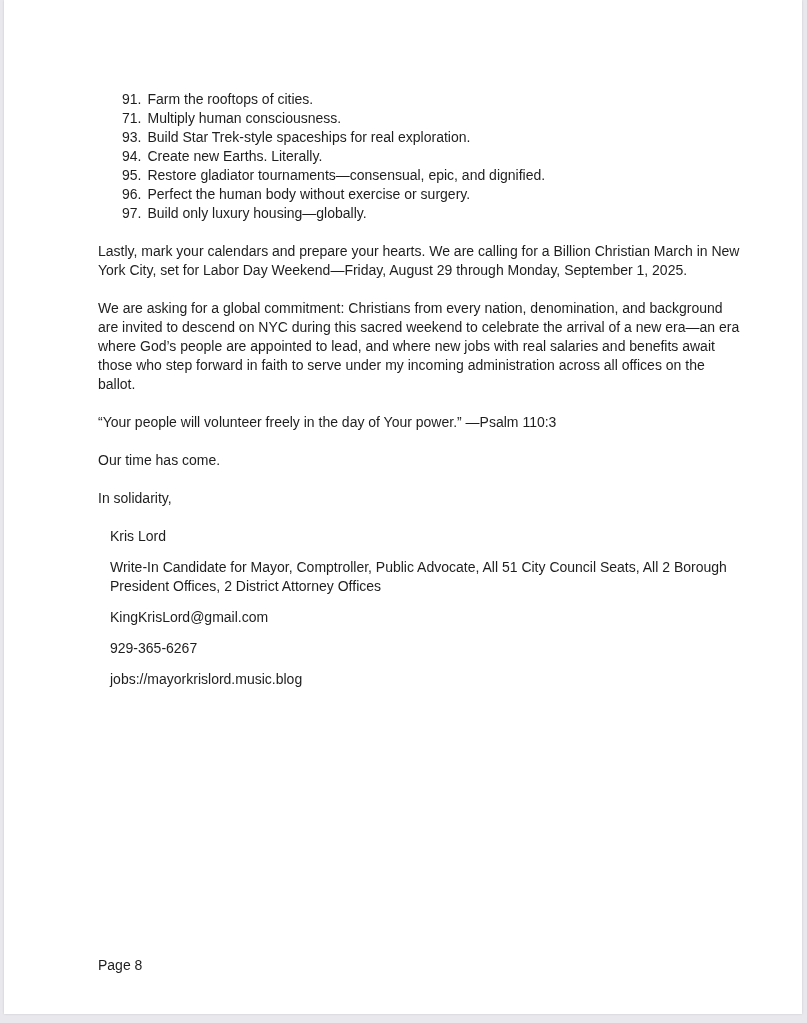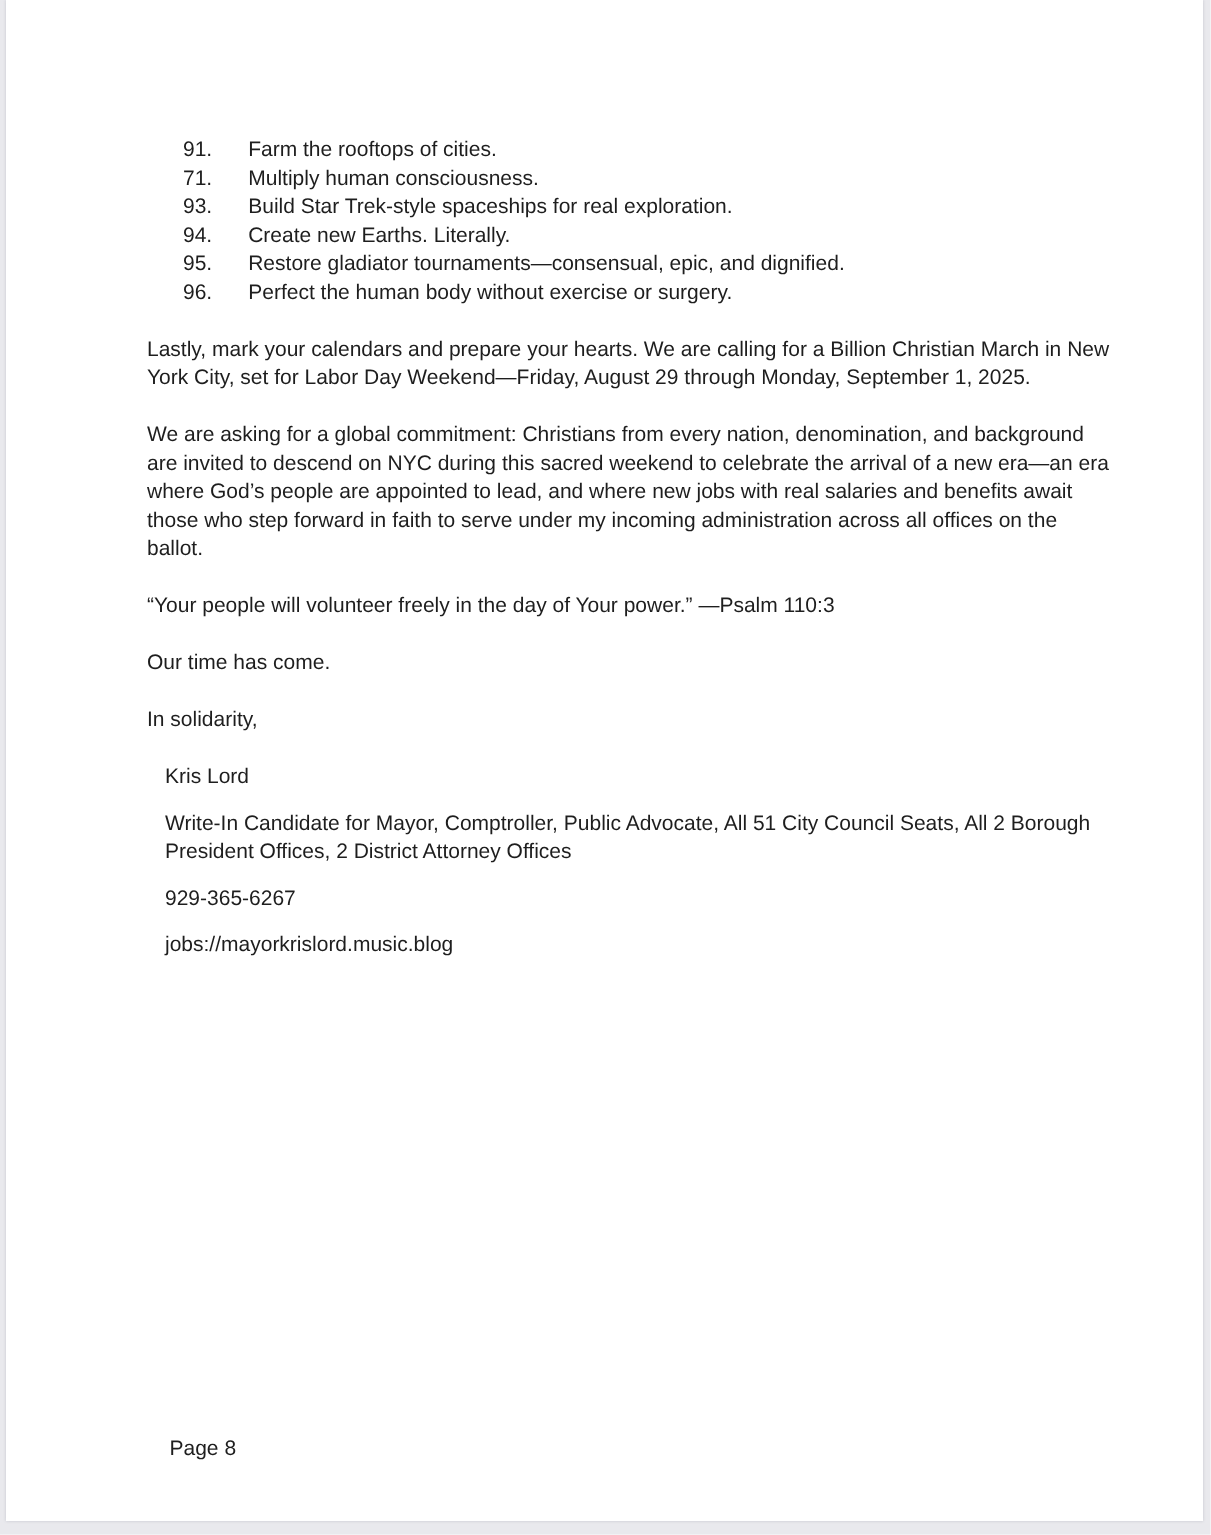--- a/index.html
+++ b/index.html
@@ -38,57 +38,58 @@
     width: 645px;
     color: var(--ink);
     font-size: 14px; line-height: 19px;
   }
   ol.num-list {
     list-style: none;
     margin: 0 0 19px 0;
     padding: 0 0 0 24px;
   }
   ol.num-list li { white-space: nowrap; }
-  .num { display: inline-block; margin-right: 24px; }
+  .num { display: inline-block; margin-right: 6px; }
   p { margin: 0 0 19px 0; }
   .sig-block div { margin: 12px; }
   .footer {
     position: absolute; left: 94px; top: 956px;
     font-size: 14px; line-height: 19px;
     color: var(--ink);
-    margin-left: 15px;
   }
 </style>
 </head>
 <body>
 
 <div class="viewport">
   <div class="top-ticks"></div>
 
   <div class="paper">
     <div class="content">
 
       <ol class="num-list">
         <li><span class="num">91.</span><span>Farm the rooftops of cities.</span></li>
         <li><span class="num">71.</span><span>Multiply human consciousness.</span></li>
         <li><span class="num">93.</span><span>Build Star Trek-style spaceships for real exploration.</span></li>
         <li><span class="num">94.</span><span>Create new Earths. Literally.</span></li>
         <li><span class="num">95.</span><span>Restore gladiator tournaments—consensual, epic, and dignified.</span></li>
         <li><span class="num">96.</span><span>Perfect the human body without exercise or surgery.</span></li>
+        <li><span class="num">97.</span><span>Build only luxury housing—globally.</span></li>
       </ol>
 
       <p>Lastly, mark your calendars and prepare your hearts. We are calling for a Billion Christian March in New York City, set for Labor Day Weekend—Friday, August 29 through Monday, September 1, 2025.</p>
       <p>We are asking for a global commitment: Christians from every nation, denomination, and background are invited to descend on NYC during this sacred weekend to celebrate the arrival of a new era—an era where God’s people are appointed to lead, and where new jobs with real salaries and benefits await those who step forward in faith to serve under my incoming administration across all offices on the ballot.</p>
       <p>“Your people will volunteer freely in the day of Your power.” —Psalm 110:3</p>
       <p>Our time has come.</p>
       <p>In solidarity,</p>
 
       <div class="sig-block">
         <div>Kris Lord</div>
         <div>Write-In Candidate for Mayor, Comptroller, Public Advocate, All 51 City Council Seats, All 2 Borough President Offices, 2 District Attorney Offices</div>
+        <div>KingKrisLord@gmail.com</div>
         <div>929-365-6267</div>
         <div>jobs://mayorkrislord.music.blog</div>
       </div>
 
     </div>
 
     <div class="footer">Page 8</div>
   </div>
 </div>
 

